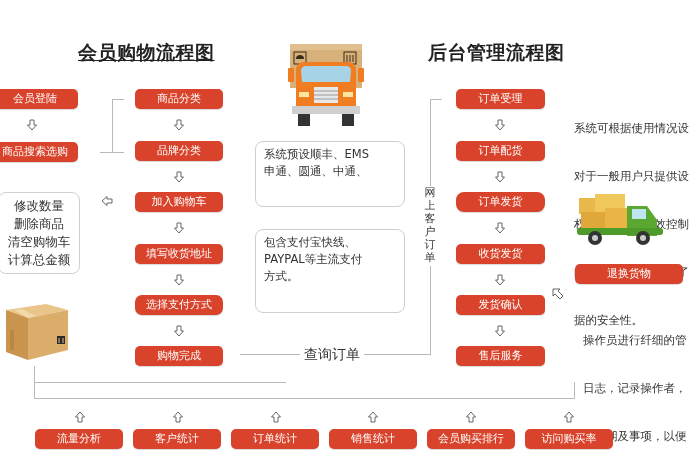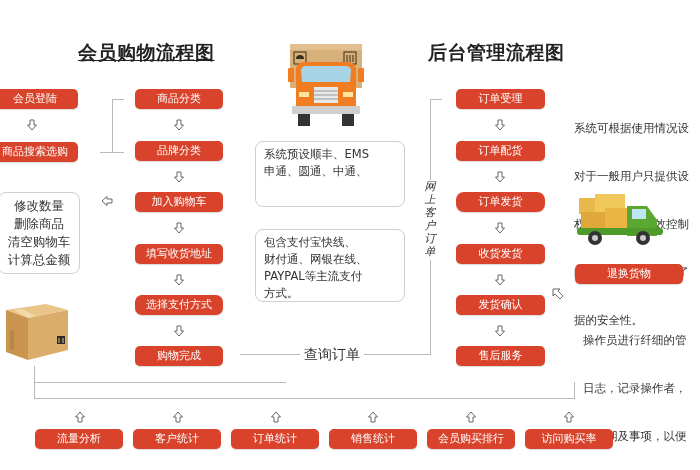--- a/index.html
+++ b/index.html
@@ -110,33 +110,32 @@
     <rect x="12" y="72" width="12" height="12" fill="#333"></rect>
     <rect x="56" y="72" width="12" height="12" fill="#333"></rect>
   </svg>
 </div>
 
 <div class="note" style="left:255px;top:141px;width:150px;height:66px;">
   <div>系统预设顺丰、EMS</div>
   <div>申通、圆通、中通、</div>
 </div>
 
-<div class="note" style="left:255px;top:229px;width:150px;height:73px;">
+<div class="note" style="left:255px;top:229px;width:150px;height:84px;">
   <div>包含支付宝快线、</div>
-  <div>财付通、网银在线、</div>
   <div>PAYPAL等主流支付</div>
   <div>方式。</div>
 </div>
 
 <div class="line" style="left:240px;top:354px;width:190px;height:1px;"></div>
 <div class="label-inline" style="left:300px;top:346px;">查询订单</div>
 
 <div class="line" style="left:430px;top:99px;width:1px;height:256px;"></div>
 <div class="line" style="left:430px;top:99px;width:12px;height:1px;"></div>
-<div class="vtext" style="left:424px;top:180px;height:80px;font-style:italic;">网上客户订单</div>
+<div class="vtext" style="left:424px;top:186px;height:80px;">网上客户订单</div>
 
 <div class="btn" style="left:456px;top:89px;width:89px;">订单受理</div>
 <div class="arrow" style="left:494px;top:119px;">
   <svg width="12" height="12" viewBox="0 0 12 12">
       <path d="M4 1h4v5h2.5L6 11 1.5 6H4z" fill="#fff" stroke="#666" stroke-width="1"></path>
     </svg>
 </div>
 <div class="btn" style="left:456px;top:141px;width:89px;">订单配货</div>
 <div class="arrow" style="left:494px;top:171px;">
   <svg width="12" height="12" viewBox="0 0 12 12">

